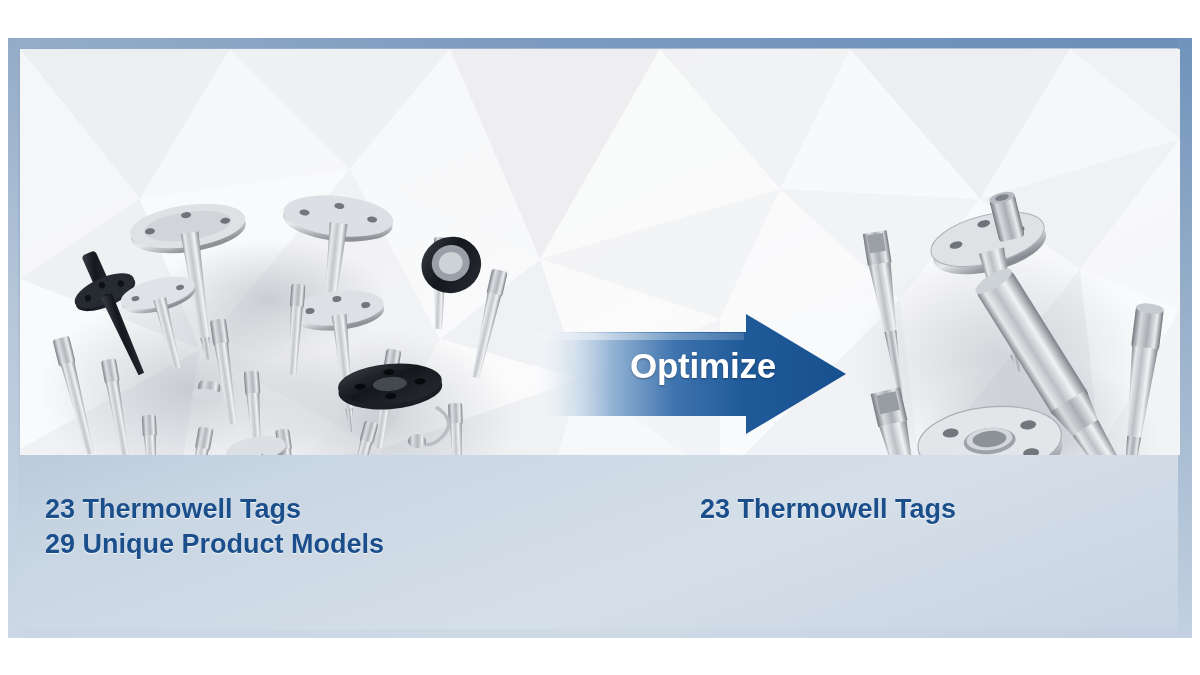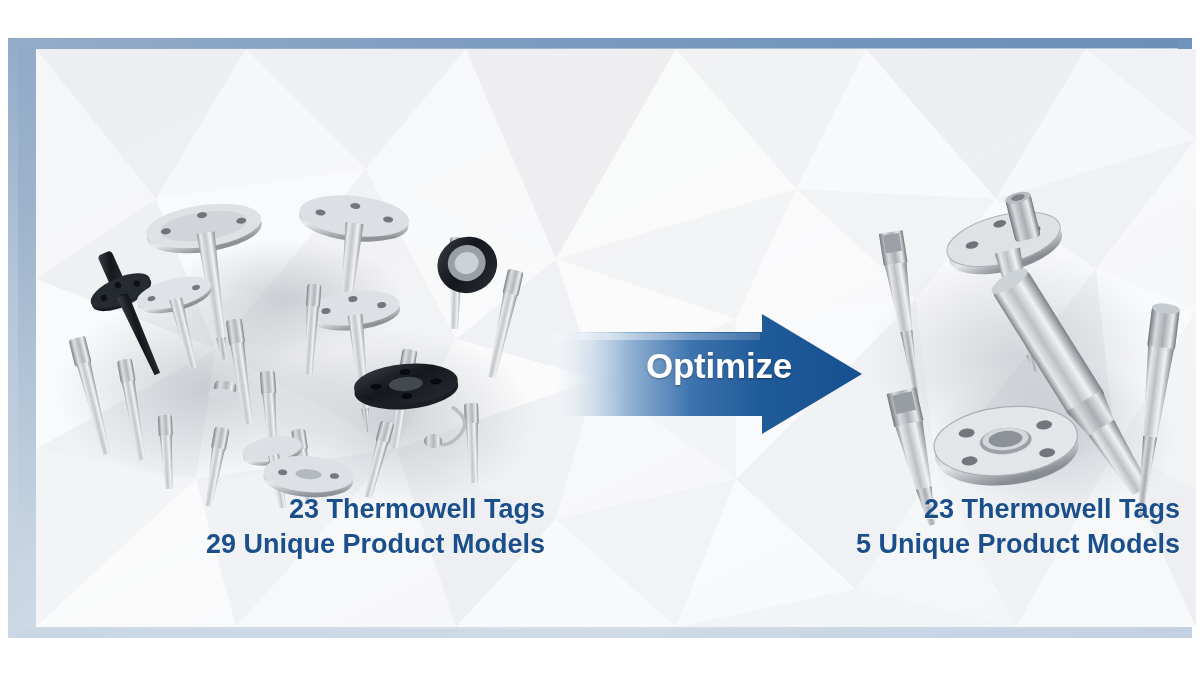--- a/index.html
+++ b/index.html
@@ -33,21 +33,21 @@
     position:absolute;left:8px;bottom:37px;width:1184px;height:9px;
     background:linear-gradient(90deg,#c9d6e4 0%,#cfdae6 50%,#c2d0e1 100%);
   }
   #rim-left{
     position:absolute;left:8px;top:38px;width:10px;height:600px;
     background:linear-gradient(180deg,#93abc7 0%,#b6c7da 45%,#ccd8e5 100%);
   }
 
   
   #canvas{
-    position:absolute;left:36px;top:49px;width:1160px;height:578px;
+    position:absolute;left:20px;top:49px;width:1160px;height:406px;
     overflow:hidden;
     background:#f4f5f7;
   }
   #poly-bg{position:absolute;left:0;top:0;width:1160px;height:578px;display:block;}
 
   
   #arrow-wrap{
     position:absolute;left:510px;top:255px;width:330px;height:140px;
   }
   #arrow-svg{display:block;width:330px;height:140px;}
@@ -63,21 +63,21 @@
     white-space:nowrap;
   }
 
   
   .caption{
     position:absolute;
     color:#1b4f8c;
     font-size:27px;
     font-weight:bold;
     line-height:35px;
-    text-align:right;
+    text-align:left;
     white-space:nowrap;
     text-shadow:0 1px 1px rgba(255,255,255,.85);
     font-family:"Liberation Sans", sans-serif;
   }
   #caption-left{left:45px;top:492px;width:500px;}
   #caption-right{left:700px;top:492px;width:480px;}
   .caption .line{display:block;}
 
   
   .cluster{position:absolute;}
@@ -470,16 +470,15 @@
 
   </div>
 
   <div class="caption" id="caption-left">
     <span class="line">23 Thermowell Tags</span>
     <span class="line">29 Unique Product Models</span>
   </div>
 
   <div class="caption" id="caption-right">
     <span class="line">23 Thermowell Tags</span>
-    <span class="line">5 Unique Product Models</span>
   </div>
 
 </div>
 
 </body></html>

